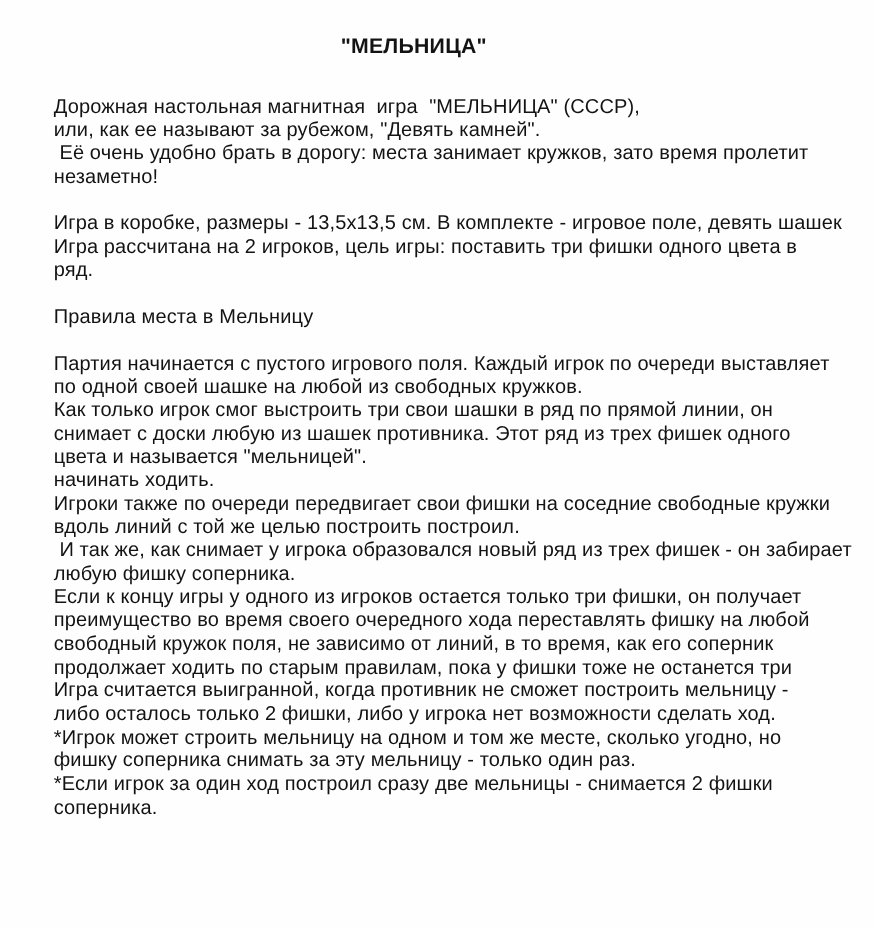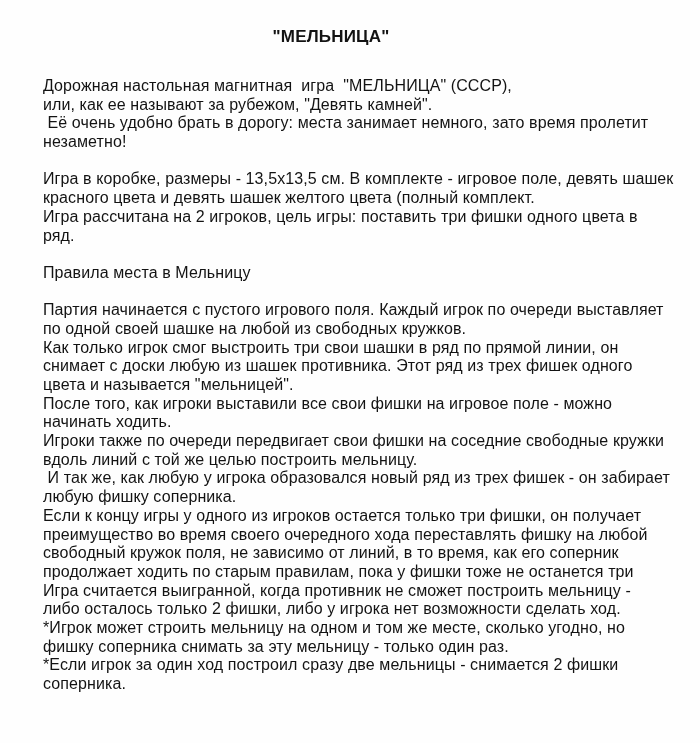--- a/index.html
+++ b/index.html
@@ -41,40 +41,38 @@
   }
 </style>
 </head>
 <body>
 
 <div class="page">
   <div class="doc-title">"МЕЛЬНИЦА"</div>
   <div class="doc-body" id="doc-body">
       <div class="line">Дорожная настольная магнитная  игра  "МЕЛЬНИЦА" (СССР),</div>
       <div class="line">или, как ее называют за рубежом, "Девять камней".</div>
-      <div class="line"> Её очень удобно брать в дорогу: места занимает немного, зато время пролетит</div>
+      <div class="line"> Её очень удобно брать в дорогу: места занимает кружков, зато время пролетит</div>
       <div class="line">незаметно!</div>
       <div class="gap"></div>
       <div class="line">Игра в коробке, размеры - 13,5х13,5 см. В комплекте - игровое поле, девять шашек</div>
-      <div class="line">красного цвета и девять шашек желтого цвета (полный комплект.</div>
       <div class="line">Игра рассчитана на 2 игроков, цель игры: поставить три фишки одного цвета в</div>
       <div class="line">ряд.</div>
       <div class="gap"></div>
       <div class="line">Правила места в Мельницу</div>
       <div class="gap"></div>
       <div class="line">Партия начинается с пустого игрового поля. Каждый игрок по очереди выставляет</div>
       <div class="line">по одной своей шашке на любой из свободных кружков.</div>
       <div class="line">Как только игрок смог выстроить три свои шашки в ряд по прямой линии, он</div>
       <div class="line">снимает с доски любую из шашек противника. Этот ряд из трех фишек одного</div>
       <div class="line">цвета и называется "мельницей".</div>
-      <div class="line">После того, как игроки выставили все свои фишки на игровое поле - можно</div>
       <div class="line">начинать ходить.</div>
       <div class="line">Игроки также по очереди передвигает свои фишки на соседние свободные кружки</div>
-      <div class="line">вдоль линий с той же целью построить мельницу.</div>
-      <div class="line"> И так же, как любую у игрока образовался новый ряд из трех фишек - он забирает</div>
+      <div class="line">вдоль линий с той же целью построить построил.</div>
+      <div class="line"> И так же, как снимает у игрока образовался новый ряд из трех фишек - он забирает</div>
       <div class="line">любую фишку соперника.</div>
       <div class="line">Если к концу игры у одного из игроков остается только три фишки, он получает</div>
       <div class="line">преимущество во время своего очередного хода переставлять фишку на любой</div>
       <div class="line">свободный кружок поля, не зависимо от линий, в то время, как его соперник</div>
       <div class="line">продолжает ходить по старым правилам, пока у фишки тоже не останется три</div>
       <div class="line">Игра считается выигранной, когда противник не сможет построить мельницу -</div>
       <div class="line">либо осталось только 2 фишки, либо у игрока нет возможности сделать ход.</div>
       <div class="line">*Игрок может строить мельницу на одном и том же месте, сколько угодно, но</div>
       <div class="line">фишку соперника снимать за эту мельницу - только один раз.</div>
       <div class="line">*Если игрок за один ход построил сразу две мельницы - снимается 2 фишки</div>

